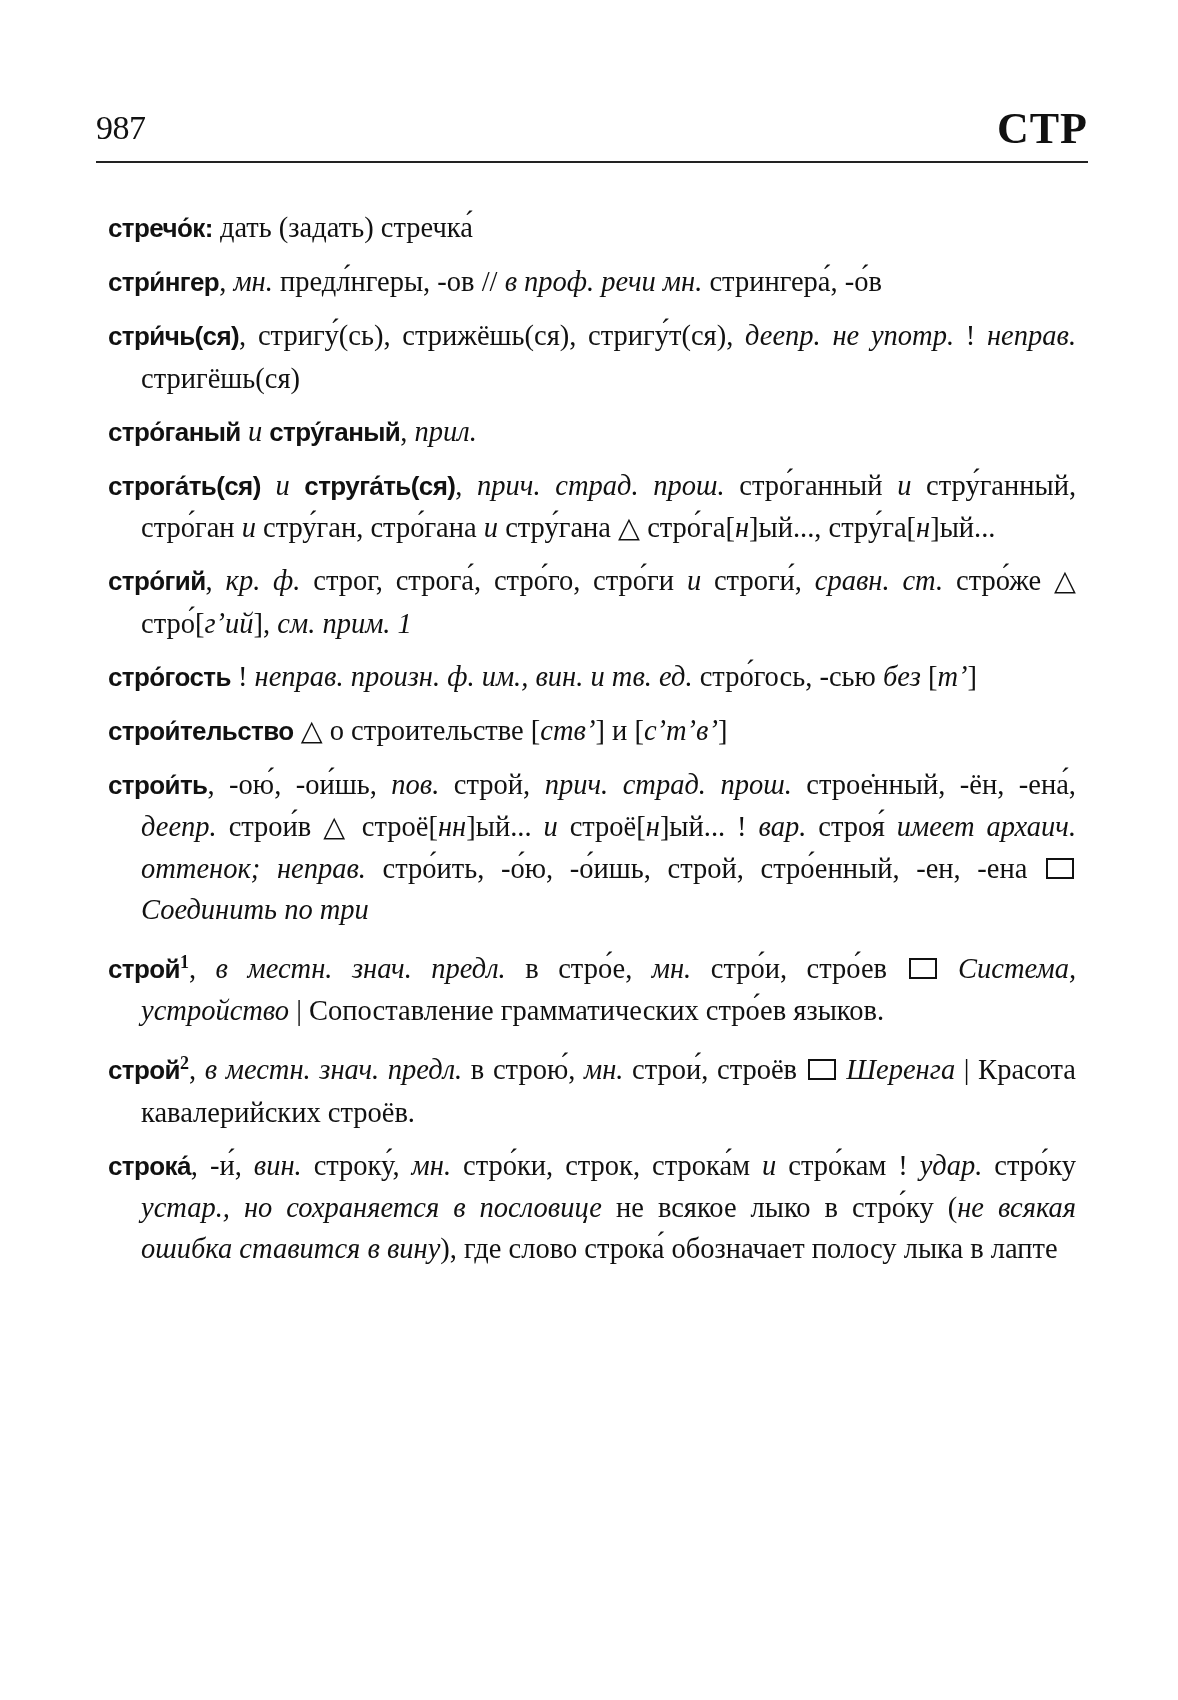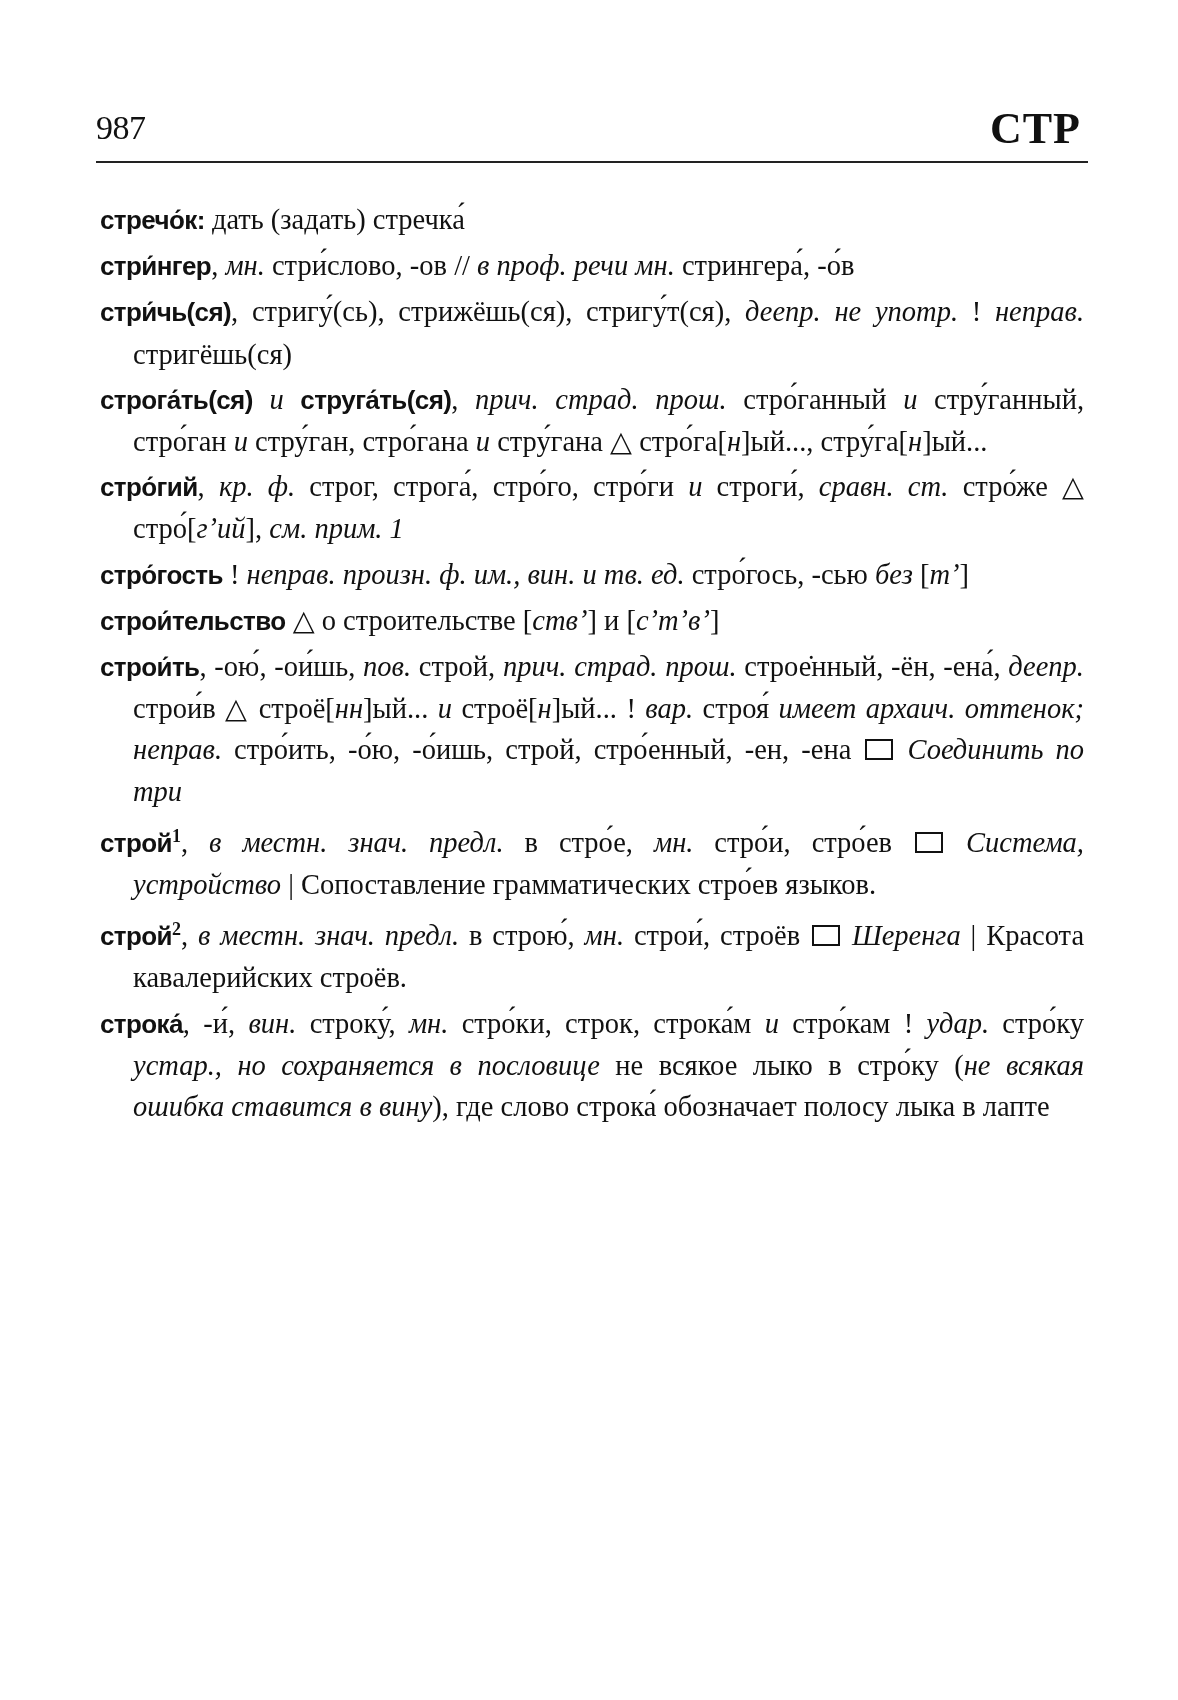--- a/index.html
+++ b/index.html
@@ -1,42 +1,43 @@
 <!DOCTYPE html>
 <html><head>
 <meta charset="utf-8">
 <style>
   html, body { margin: 0; padding: 0; background: #ffffff; }
   body { width: 1178px; height: 1700px; position: relative; overflow: hidden;
          font-family: "Liberation Serif", serif; color: #111; }
   .page { position: absolute; left: 96px; top: 0; width: 992px; }
   .header { position: absolute; top: 78px; left: 0; width: 992px; height: 60px; margin-top: 21px; }
   .pagenum { position: absolute; left: 0; top: 10px; font-size: 34px; letter-spacing: -0.5px; }
-  .guide { position: absolute; right: 7px; top: 4px; font-size: 44px; font-weight: bold; letter-spacing: 1px; }
+  .guide { position: absolute; right: 0; top: 4px; font-size: 44px; font-weight: bold; letter-spacing: 1px; }
   .rule { position: absolute; left: 0; top: 62px; width: 992px; height: 2px; background: #222; }
   .body { position: absolute; top: 195px; left: 0; width: 992px; font-size: 28.5px; line-height: 41.2px; }
-  .entry { margin: 4px; padding-left: 33px; text-indent: -33px; text-align: justify; }
+  .entry { margin: 12px; padding-left: 33px; text-indent: -33px; text-align: justify; }
   .hw { font-weight: bold; font-family: "Liberation Sans", sans-serif; font-size: 26px; letter-spacing: -0.6px; }
   .it { font-style: italic; }
   .sup { font-size: 18px; vertical-align: 10px; font-weight: bold; }
   .box { display: inline-block; width: 24px; height: 17px; border: 2px solid #111; vertical-align: -1px; margin: 0 2px; }
 </style>
 </head>
 <body>
 
 <div class="page">
   <div class="header">
     <span class="pagenum">987</span>
     <span class="guide">СТР</span>
     <div class="rule"></div>
   </div>
   <div class="body" id="entries">
       <p class="entry"><span class="hw">стречо́к:</span><span> дать (задать) стречка́</span></p>
-      <p class="entry"><span class="hw">стри́нгер</span><span>, </span><span class="it">мн.</span><span> стри́слово, -ов // </span><span class="it">в проф. речи мн.</span><span> стрингера́, -о́в</span></p>
+      <p class="entry"><span class="hw">стри́нгер</span><span>, </span><span class="it">мн.</span><span> предл́нгеры, -ов // </span><span class="it">в проф. речи мн.</span><span> стрингера́, -о́в</span></p>
       <p class="entry"><span class="hw">стри́чь(ся)</span><span>, стригу́(сь), стрижёшь(ся), стригу́т(ся), </span><span class="it">деепр. не употр.</span><span> ! </span><span class="it">неправ.</span><span> стригёшь(ся)</span></p>
+      <p class="entry"><span class="hw">стро́ганый</span><span> </span><span class="it">и</span><span> </span><span class="hw">стру́ганый</span><span>, </span><span class="it">прил.</span></p>
       <p class="entry"><span class="hw">строга́ть(ся)</span><span> </span><span class="it">и</span><span> </span><span class="hw">струга́ть(ся)</span><span>, </span><span class="it">прич. страд. прош.</span><span> стро́ганный </span><span class="it">и</span><span> стру́ганный, стро́ган </span><span class="it">и</span><span> стру́ган, стро́гана </span><span class="it">и</span><span> стру́гана △ стро́га[</span><span class="it">н</span><span>]ый..., стру́га[</span><span class="it">н</span><span>]ый...</span></p>
       <p class="entry"><span class="hw">стро́гий</span><span>, </span><span class="it">кр. ф.</span><span> строг, строга́, стро́го, стро́ги </span><span class="it">и</span><span> строги́, </span><span class="it">сравн. ст.</span><span> стро́же △ стро́[</span><span class="it">гʼий</span><span>], </span><span class="it">см. прим. 1</span></p>
       <p class="entry"><span class="hw">стро́гость</span><span> ! </span><span class="it">неправ. произн. ф. им., вин. и тв. ед.</span><span> стро́гось, -сью </span><span class="it">без</span><span> [</span><span class="it">тʼ</span><span>]</span></p>
       <p class="entry"><span class="hw">строи́тельство</span><span> △ о строительстве [</span><span class="it">ствʼ</span><span>] и [</span><span class="it">сʼтʼвʼ</span><span>]</span></p>
       <p class="entry"><span class="hw">строи́ть</span><span>, -ою́, -ои́шь, </span><span class="it">пов.</span><span> строй, </span><span class="it">прич. страд. прош.</span><span> строе̇нный, -ён, -ена́, </span><span class="it">деепр.</span><span> строи́в △ строё[</span><span class="it">нн</span><span>]ый... </span><span class="it">и</span><span> строё[</span><span class="it">н</span><span>]ый... ! </span><span class="it">вар.</span><span> строя́ </span><span class="it">имеет архаич. оттенок; неправ.</span><span> стро́ить, -о́ю, -о́ишь, строй, стро́енный, -ен, -ена </span><span class="box"></span><span> </span><span class="it">Соединить по три</span></p>
       <p class="entry"><span class="hw">строй</span><span class="sup">1</span><span>, </span><span class="it">в местн. знач. предл.</span><span> в стро́е, </span><span class="it">мн.</span><span> стро́и, стро́ев </span><span class="box"></span><span> </span><span class="it">Система, устройство</span><span> | Сопоставление грамматических стро́ев языков.</span></p>
       <p class="entry"><span class="hw">строй</span><span class="sup">2</span><span>, </span><span class="it">в местн. знач. предл.</span><span> в строю́, </span><span class="it">мн.</span><span> строи́, строёв </span><span class="box"></span><span> </span><span class="it">Шеренга</span><span> | Красота кавалерийских строёв.</span></p>
       <p class="entry"><span class="hw">строка́</span><span>, -и́, </span><span class="it">вин.</span><span> строку́, </span><span class="it">мн.</span><span> стро́ки, строк, строка́м </span><span class="it">и</span><span> стро́кам ! </span><span class="it">удар.</span><span> стро́ку </span><span class="it">устар., но сохраняется в пословице</span><span> не всякое лыко в стро́ку (</span><span class="it">не всякая ошибка ставится в вину</span><span>), где слово строка́ обозначает полосу лыка в лапте</span></p>
     </div>
 </div>

